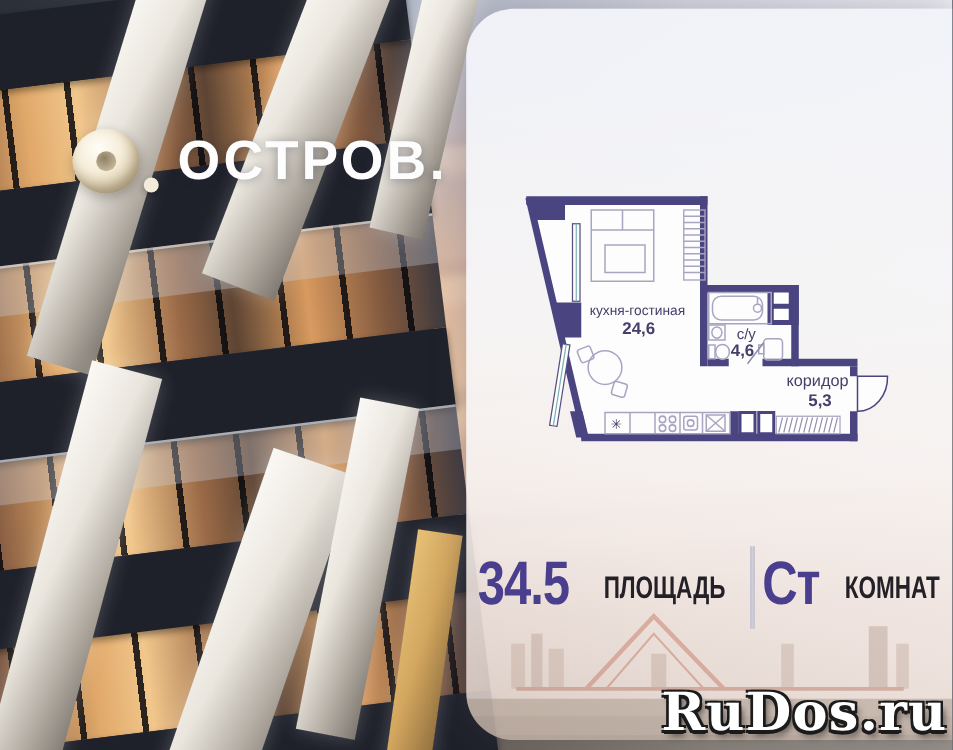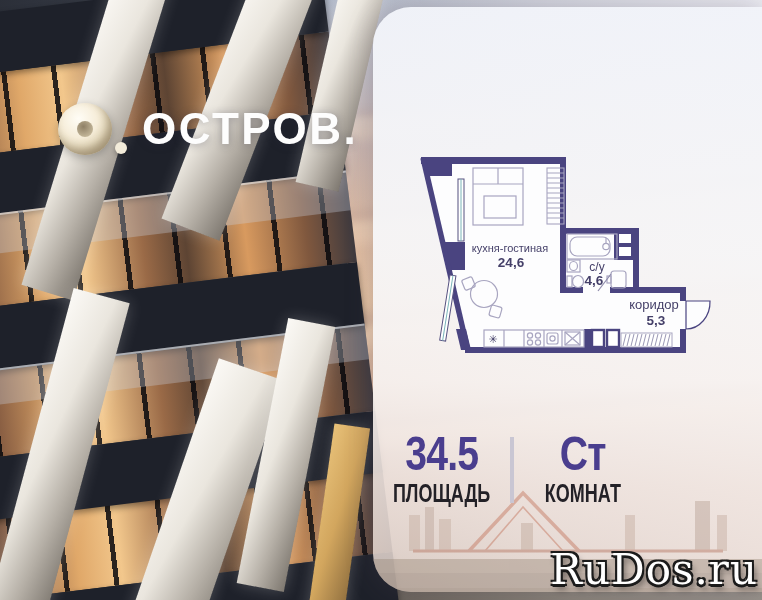--- a/index.html
+++ b/index.html
@@ -66,31 +66,31 @@
       rgba(247,242,240,.94) 64%,rgba(241,229,223,.87) 82%,rgba(234,218,210,.8) 100%);
     box-shadow:0 0 28px rgba(80,70,85,.28);}
   .panel-city{position:absolute;left:0;top:448px;width:389px;height:144px;opacity:.42;}
 
   .plan-wrap{position:absolute;left:19px;top:136px;width:340px;height:230px;}
   .plan-wrap svg{display:block;}
   .plan-wrap text{font-family:"Liberation Sans",sans-serif;fill:#454069;}
 
   
   .stats{position:absolute;left:0;top:424px;width:389px;display:flex;align-items:stretch;}
-  .stat{display:flex;flex-direction:column;align-items:center;}
+  .stat{display:flex;flex-direction:row;align-items:center;}
   .stat.c1{flex:0 0 137px;} .stat.c2{flex:0 0 110px;} .stat.c3{flex:0 0 138px;}
   .stat-divider{flex:0 0 2px;height:66px;margin-top:6px;background:#c9c6d3;}
   .stat-value{display:inline-block;font-size:49px;line-height:44px;font-weight:700;
     color:#4a3e8e;transform:scaleX(.8);letter-spacing:-1px;}
   .stat-label{display:inline-block;font-size:25px;line-height:26px;font-weight:700;
     color:#232127;transform:scaleX(.72);margin-top:5px;letter-spacing:0;}
 
   
   .watermark{position:absolute;right:4px;bottom:6px;z-index:6;
-    font-family:"DejaVu Serif",serif;font-weight:400;font-size:42px;color:#ffffff;
+    font-family:"DejaVu Serif",serif;font-weight:700;font-size:42px;color:#ffffff;
     letter-spacing:1px;
     text-shadow:2px 2px 0 #1b1b1b,-2px 2px 0 #1b1b1b,2px -2px 0 #1b1b1b,
       -2px -2px 0 #1b1b1b,0 3px 0 #1b1b1b,3px 5px 6px rgba(0,0,0,.55);text-align:right;}
 </style>
 </head>
 <body>
 
 <div class="canvas">
 
   <div class="sky"></div>

